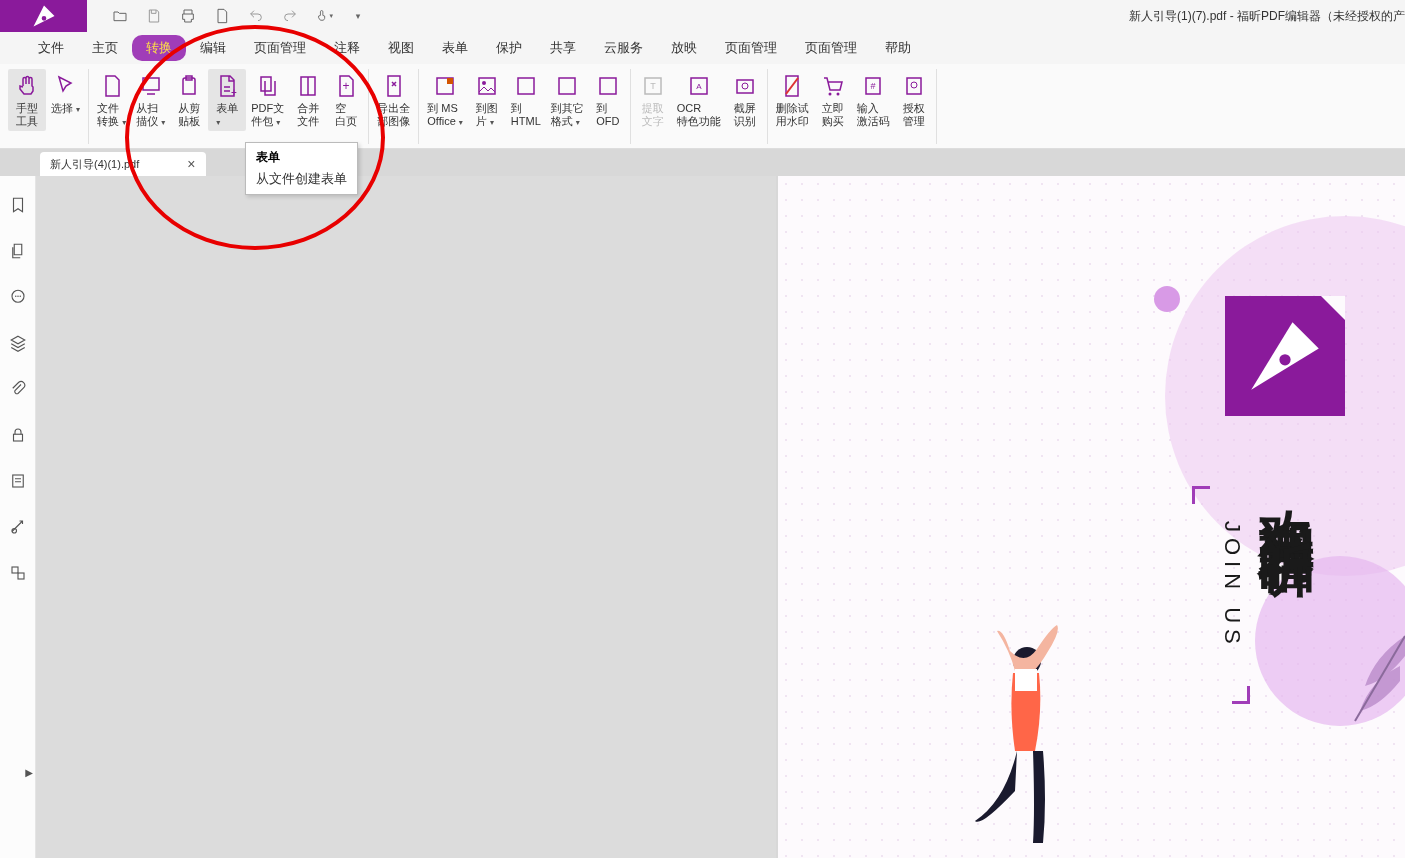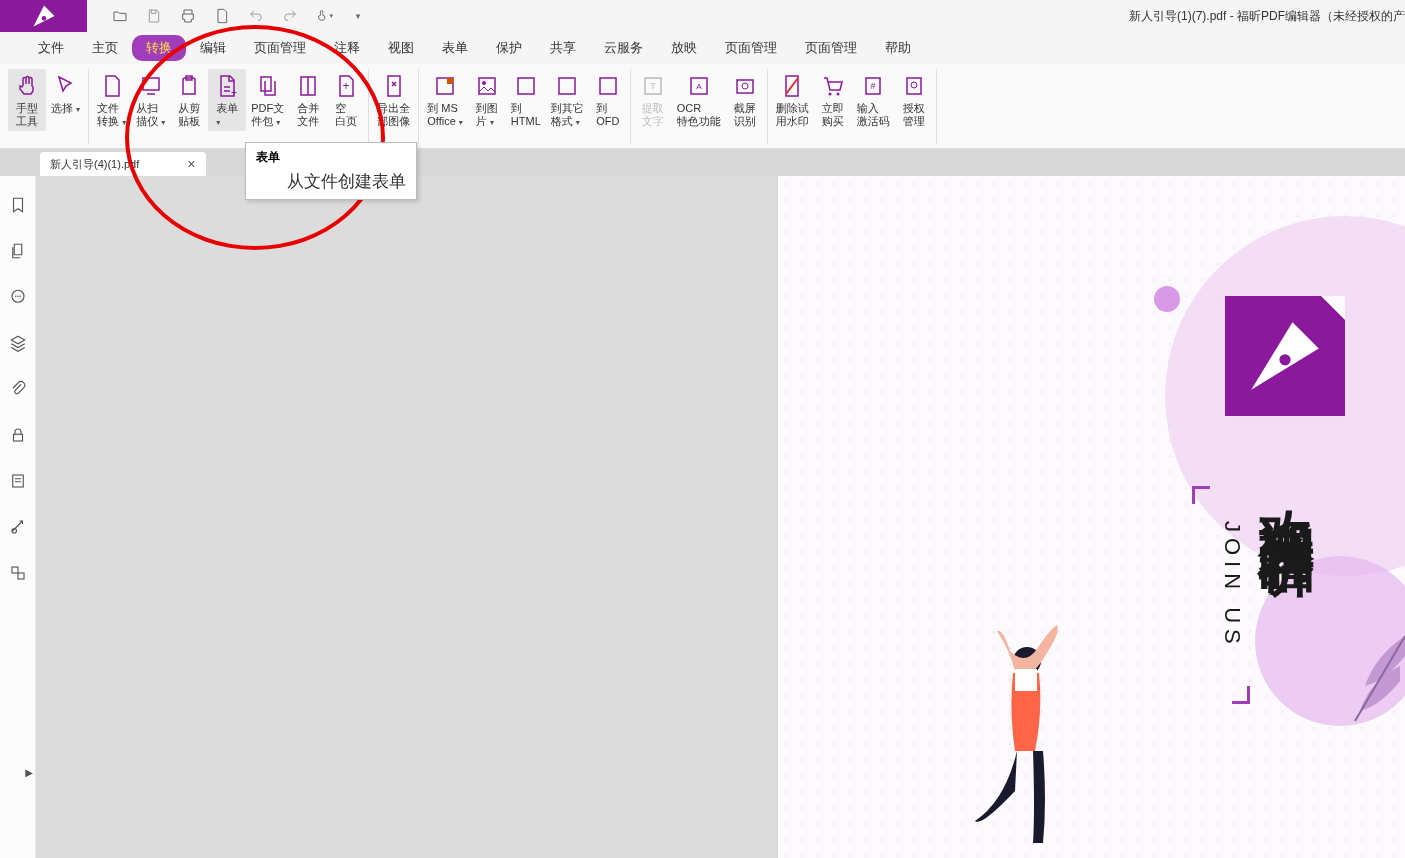--- a/index.html
+++ b/index.html
@@ -37,21 +37,21 @@
   .logo-box { position: absolute; top: 120px; right: 60px; width: 120px; height: 120px; background: #8a1a9b; display: flex; align-items: center; justify-content: center; }
   .logo-box::after { content: ""; position: absolute; top: 0; right: 0; width: 0; height: 0; border-left: 24px solid transparent; border-top: 24px solid #fdfafd; }
   .vert-text { position: absolute; right: 80px; top: 290px; writing-mode: vertical-rl; font-size: 56px; color: #1a1a1a; letter-spacing: 6px; font-weight: 600; }
   .join-us { position: absolute; right: 160px; top: 345px; writing-mode: vertical-rl; font-size: 22px; color: #1a1a1a; letter-spacing: 6px; font-family: sans-serif; }
   .bracket-tl { position: absolute; right: 195px; top: 310px; width: 18px; height: 18px; border-left: 3px solid #a03db8; border-top: 3px solid #a03db8; }
   .bracket-br { position: absolute; right: 155px; top: 510px; width: 18px; height: 18px; border-right: 3px solid #a03db8; border-bottom: 3px solid #a03db8; }
   .person { position: absolute; right: 320px; top: 435px; }
   .leaf { position: absolute; right: -10px; top: 450px; width: 70px; height: 100px; }
   .tooltip { position: absolute; left: 245px; top: 142px; background: #fff; border: 1px solid #bbb; box-shadow: 2px 2px 4px rgba(0,0,0,0.15); padding: 6px 10px; z-index: 10; }
   .tooltip-title { font-weight: bold; font-size: 12px; margin-bottom: 4px; }
-  .tooltip-desc { font-size: 17px; color: #333; margin-left: 31px; }
+  .tooltip-desc { font-size: 13px; color: #333; }
   .red-circle { position: absolute; left: 125px; top: 25px; width: 260px; height: 225px; border: 4px solid #e80000; border-radius: 50%; z-index: 5; pointer-events: none; }
   .dot-grid { position: absolute; top: 0; left: 0; right: 0; bottom: 0; background-image: radial-gradient(#e8d5ea 1px, transparent 1px); background-size: 16px 16px; opacity: 0.6; }
 </style>
 </head>
 <body>
 
 <div class="title-bar">
   <div class="app-icon">
     <svg viewBox="0 0 24 24">
         <path fill="#fff" d="M3 21 L12 3 L21 12 Z M10 14 a2 2 0 1 0 4 0 a2 2 0 1 0 -4 0"></path>

